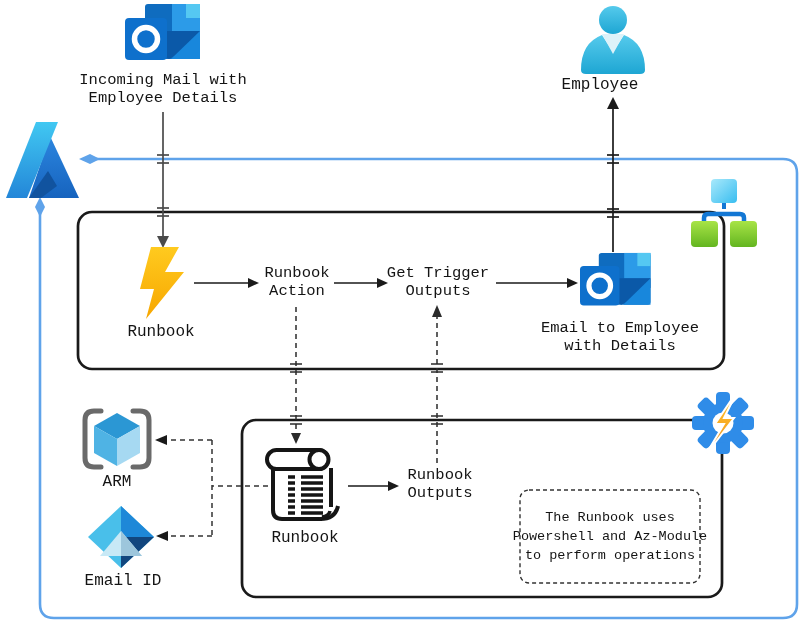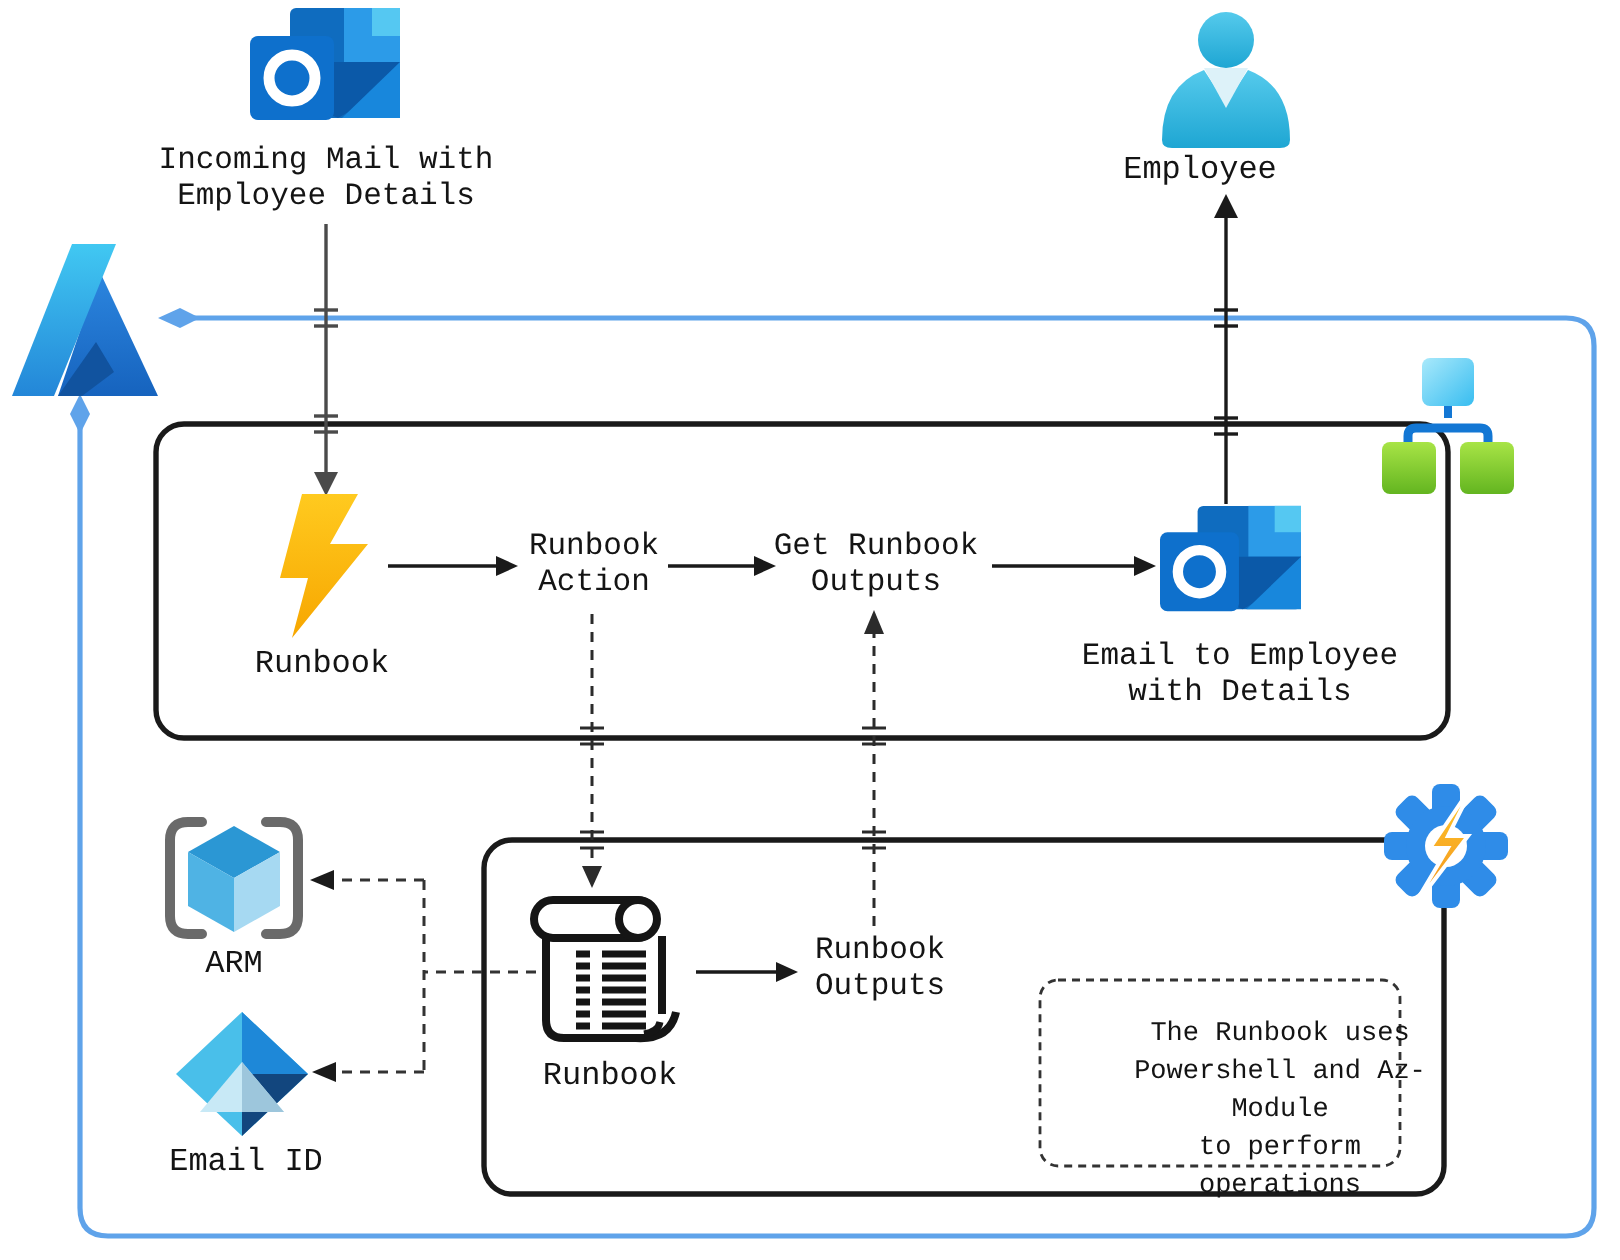--- a/index.html
+++ b/index.html
@@ -216,26 +216,26 @@
     <path d="M738,390 L715,424 L724,424 L705,456 L734,418 L724,418 Z" fill="url(#gearBoltG)" stroke="#fff" stroke-width="2"></path>
   </g>
 </svg>
 
 <div class="lbl" style="left:163px;top:71px">Incoming Mail with
 Employee Details</div>
 <div class="lbl big" style="left:600px;top:76px">Employee</div>
 <div class="lbl big" style="left:161px;top:323px">Runbook</div>
 <div class="lbl" style="left:297px;top:264px">Runbook
 Action</div>
-<div class="lbl" style="left:438px;top:264px">Get Runbook
+<div class="lbl" style="left:438px;top:264px">Get Trigger
 Outputs</div>
 <div class="lbl" style="left:620px;top:319px">Email to Employee
 with Details</div>
 <div class="lbl big" style="left:305px;top:529px">Runbook</div>
 <div class="lbl" style="left:440px;top:466px">Runbook
 Outputs</div>
 <div class="lbl big" style="left:117px;top:473px">ARM</div>
 <div class="lbl big" style="left:123px;top:572px">Email ID</div>
-<div class="lbl small" style="left:640px;top:508px">The Runbook uses
+<div class="lbl small" style="left:610px;top:508px">The Runbook uses
 Powershell and Az-Module
 to perform operations</div>
 
 </div>
 
 </body></html>

